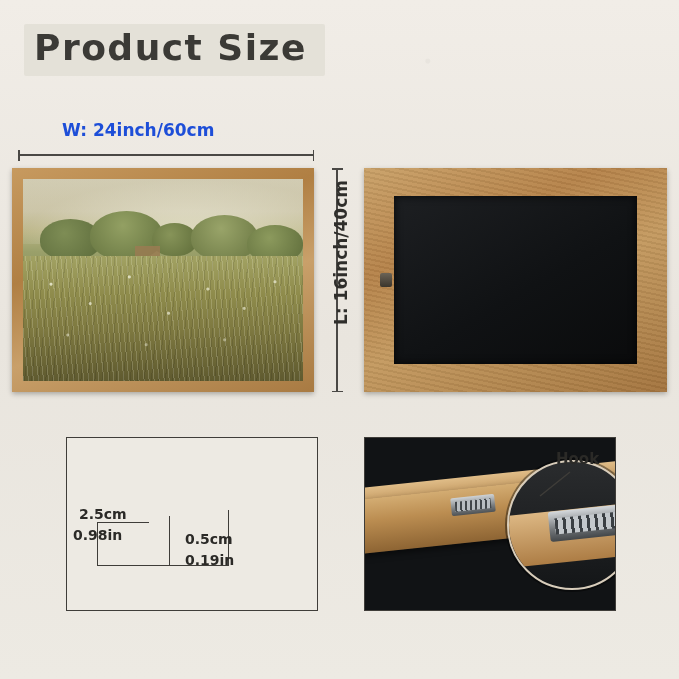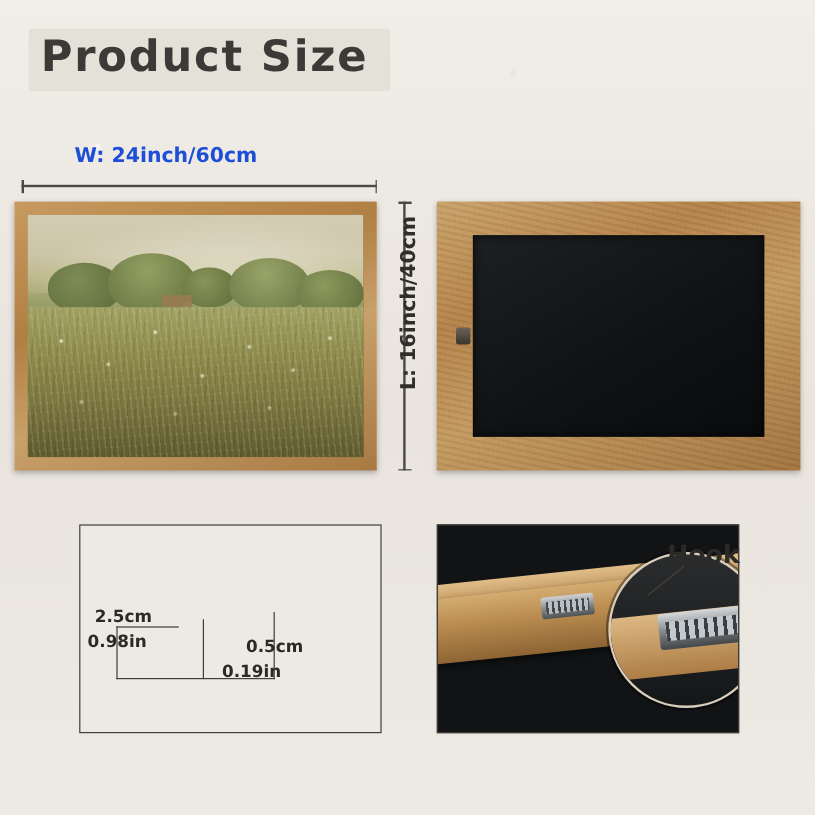--- a/index.html
+++ b/index.html
@@ -197,21 +197,21 @@
     position:absolute;left:40px;top:46px;width:78px;height:30px;
     background:linear-gradient(180deg,#d5d9dc,#73777a 60%,#43474a);
     border-radius:3px;transform:rotate(-6deg);
   }
   .zoom-circle .zhook:after{
     content:"";position:absolute;left:6px;top:7px;right:6px;height:16px;
     background:repeating-linear-gradient(90deg,#3a3f43 0 3px,#c3c8cc 3px 8px);
   }
   .hook-label{
     position:absolute;left:556px;top:450px;
-    font-size:21px;font-weight:700;color:#2b2a27;text-align:center;
+    font-size:15px;font-weight:700;color:#2b2a27;text-align:center;
   }
   .hook-leader{
     position:absolute;left:530px;top:470px;width:42px;height:30px;
   }
 </style>
 </head>
 <body>
 
 <div class="paper-texture"></div>
 
@@ -261,21 +261,21 @@
 
     <div class="guide" style="left:30px;top:84px;width:52px;height:1px;"></div>
     <div class="guide" style="left:30px;top:84px;width:1px;height:44px;"></div>
     <div class="guide" style="left:30px;top:127px;width:72px;height:1px;"></div>
     <div class="guide" style="left:102px;top:78px;width:1px;height:50px;"></div>
     <div class="guide" style="left:102px;top:127px;width:60px;height:1px;"></div>
     <div class="guide" style="left:161px;top:72px;width:1px;height:56px;"></div>
 
     <div class="dim" style="left:12px;top:68px;">2.5cm</div>
     <div class="dim" style="left:6px;top:89px;">0.98in</div>
-    <div class="dim" style="left:118px;top:93px;margin-left:20px;">0.5cm</div>
+    <div class="dim" style="left:118px;top:93px;">0.5cm</div>
     <div class="dim" style="left:118px;top:114px;">0.19in</div>
   </div>
 
   <div class="panel-br">
     <div class="rail-top"></div>
     <div class="rail"></div>
     <div class="hook-piece hp1"></div>
     <div class="hook-piece hp2"></div>
     <div class="zoom-circle">
       <div class="zrail"></div>

